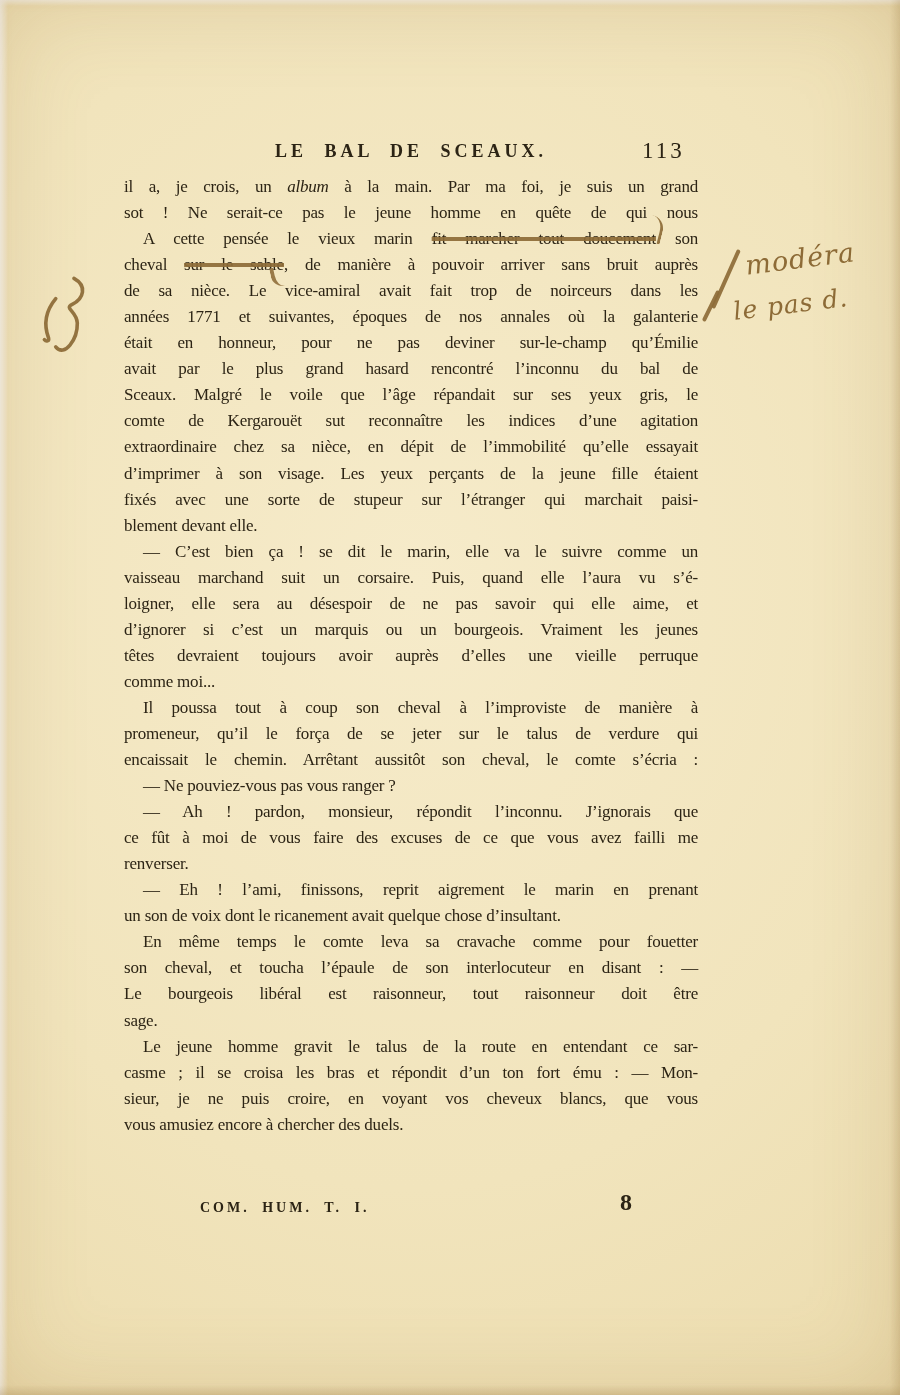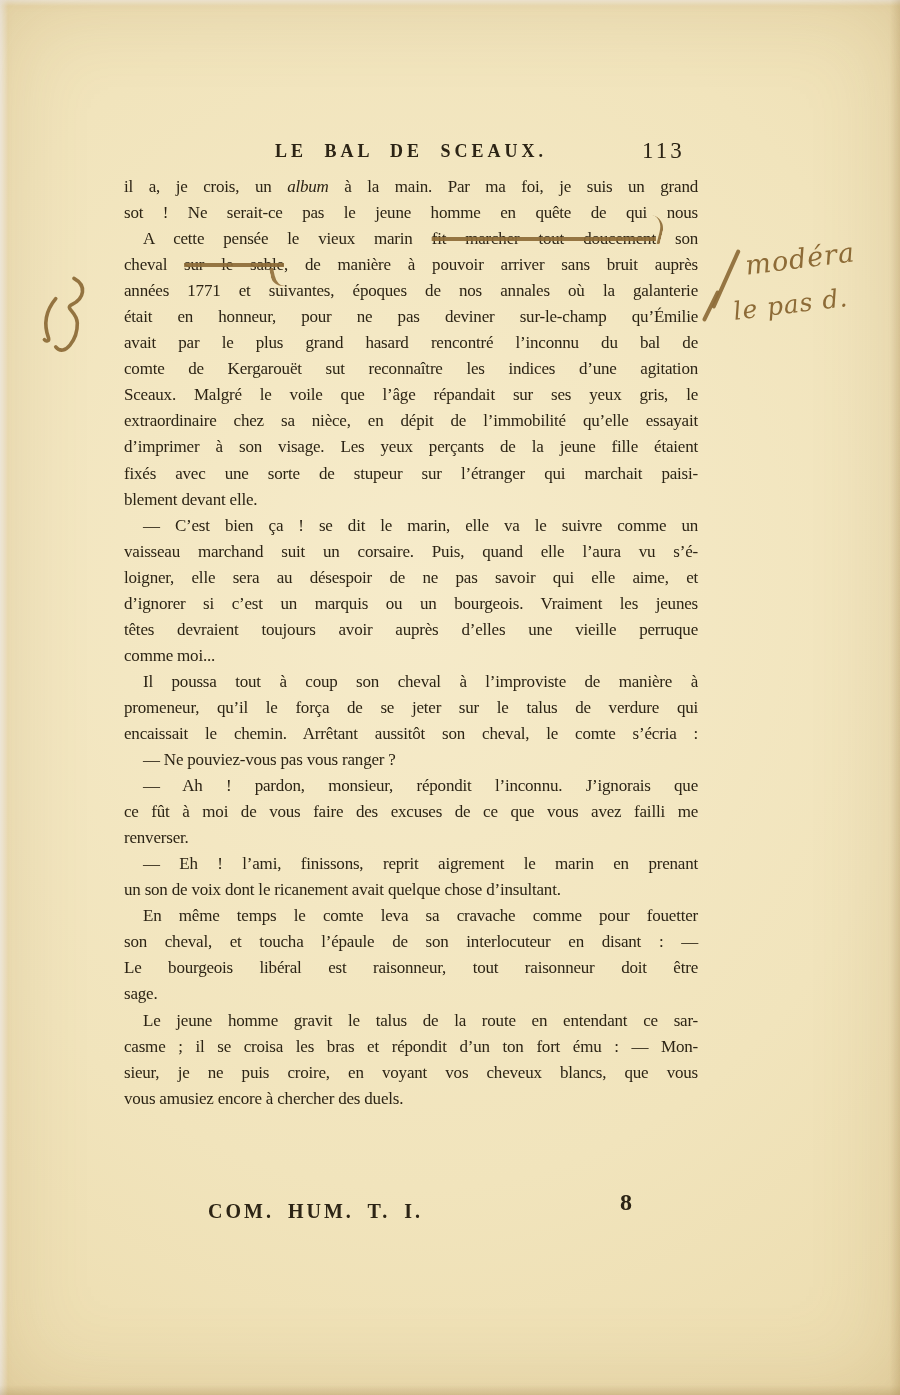--- a/index.html
+++ b/index.html
@@ -42,21 +42,21 @@
   .caret-slash{position:absolute;background:#8d6b37;border-radius:3px;opacity:.92;}
   .caret-slash.s1{left:724px;top:247px;width:4px;height:64px;transform:rotate(24deg);}
   .caret-slash.s2{left:709px;top:289px;width:4px;height:34px;transform:rotate(26deg);}
   .margin-note-line{position:absolute;font-style:italic;color:#8d6b37;
     font-family:"DejaVu Serif", serif;transform:rotate(-7deg);letter-spacing:1px;}
   .margin-note-line.l1{left:745px;top:243px;font-size:27px;}
   .margin-note-line.l2{left:733px;top:290px;font-size:25px;}
 
   .left-mark{position:absolute;left:38px;top:270px;transform:rotate(6deg);}
 
-  .footer-signature{position:absolute;left:208px;top:1200px;font-size:20px;font-weight:bold;
+  .footer-signature{position:absolute;left:200px;top:1200px;font-size:14px;font-weight:bold;
     letter-spacing:3px;word-spacing:6px;color:#2c2415;}
   .footer-sheet{position:absolute;left:620px;top:1189px;font-size:24px;font-weight:bold;color:#2c2415;}
 </style>
 </head>
 <body>
 
 <div class="scan">
 
   <div class="edge-left"></div>
   <div class="edge-top"></div>
@@ -64,25 +64,26 @@
   <div class="edge-bottom"></div>
 
   <div class="running-header">LE BAL DE SCEAUX.</div>
   <div class="page-number">113</div>
 
   <div class="textblock" id="textblock">
       <div class="line"><span>il a, je crois, un </span><span class="seg-italic">album</span><span> à la main. Par ma foi, je suis un grand</span></div>
       <div class="line"><span>sot&nbsp;! Ne serait-ce pas le jeune homme en quête de qui nous</span></div>
       <div class="line indent"><span>A cette pensée le vieux marin </span><span class="seg-strike seg-strike-up">fit marcher tout doucement</span><span> son</span></div>
       <div class="line"><span>cheval </span><span class="seg-strike seg-strike-down">sur le sable</span><span>, de manière à pouvoir arriver sans bruit auprès</span></div>
+      <div class="line"><span>de sa nièce. Le vice-amiral avait fait trop de noirceurs dans les</span></div>
       <div class="line"><span>années 1771 et suivantes, époques de nos annales où la galanterie</span></div>
       <div class="line"><span>était en honneur, pour ne pas deviner sur-le-champ qu’Émilie</span></div>
       <div class="line"><span>avait par le plus grand hasard rencontré l’inconnu du bal de</span></div>
+      <div class="line"><span>Sceaux. Malgré le voile que l’âge répandait sur ses yeux gris, le</span></div>
       <div class="line"><span>comte de Kergarouët sut reconnaître les indices d’une agitation</span></div>
-      <div class="line"><span>Sceaux. Malgré le voile que l’âge répandait sur ses yeux gris, le</span></div>
       <div class="line"><span>extraordinaire chez sa nièce, en dépit de l’immobilité qu’elle essayait</span></div>
       <div class="line"><span>d’imprimer à son visage. Les yeux perçants de la jeune fille étaient</span></div>
       <div class="line"><span>fixés avec une sorte de stupeur sur l’étranger qui marchait paisi-</span></div>
       <div class="line end"><span>blement devant elle.</span></div>
       <div class="line indent"><span>— C’est bien ça&nbsp;! se dit le marin, elle va le suivre comme un</span></div>
       <div class="line"><span>vaisseau marchand suit un corsaire. Puis, quand elle l’aura vu s’é-</span></div>
       <div class="line"><span>loigner, elle sera au désespoir de ne pas savoir qui elle aime, et</span></div>
       <div class="line"><span>d’ignorer si c’est un marquis ou un bourgeois. Vraiment les jeunes</span></div>
       <div class="line"><span>têtes devraient toujours avoir auprès d’elles une vieille perruque</span></div>
       <div class="line end"><span>comme moi...</span></div>

